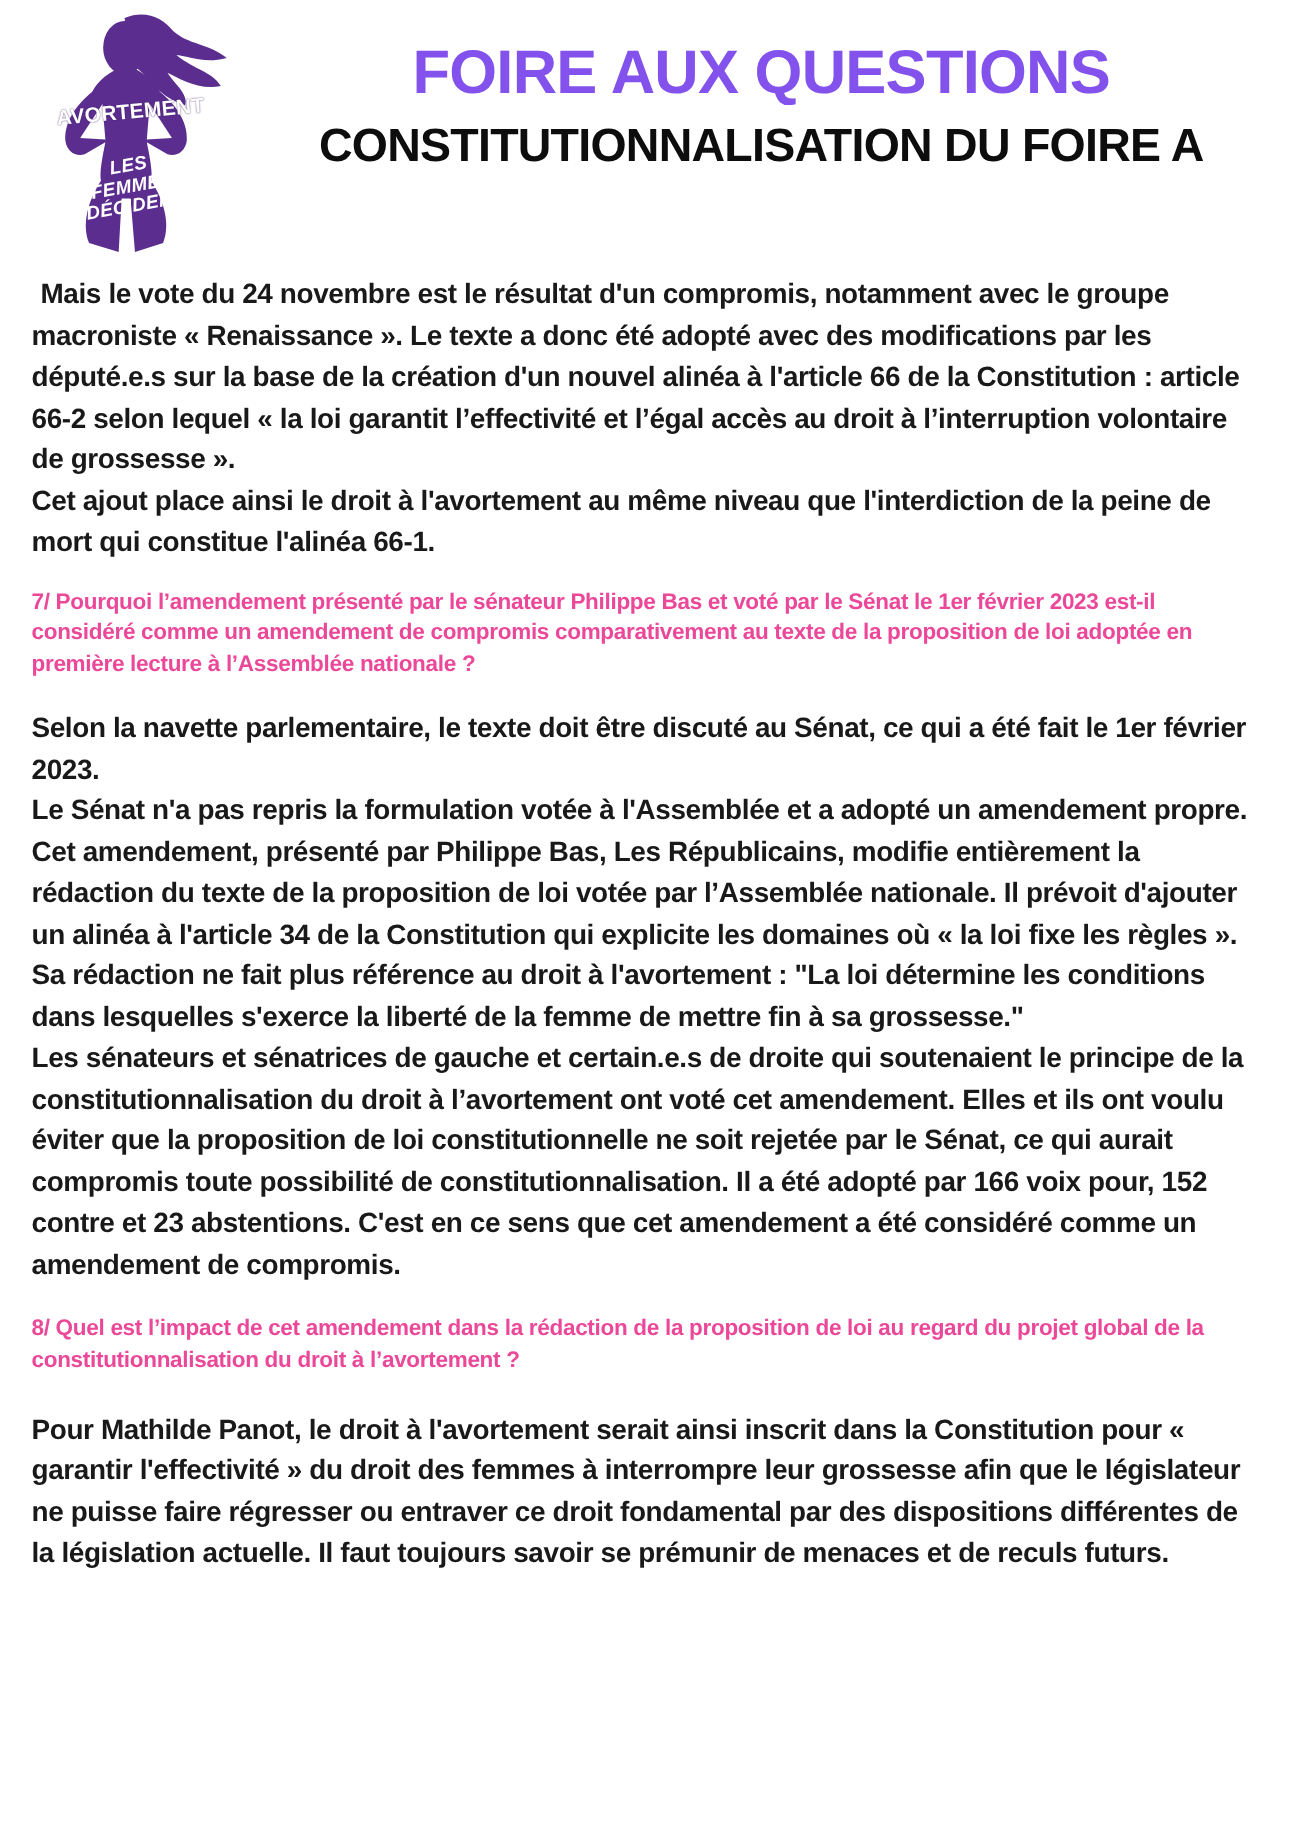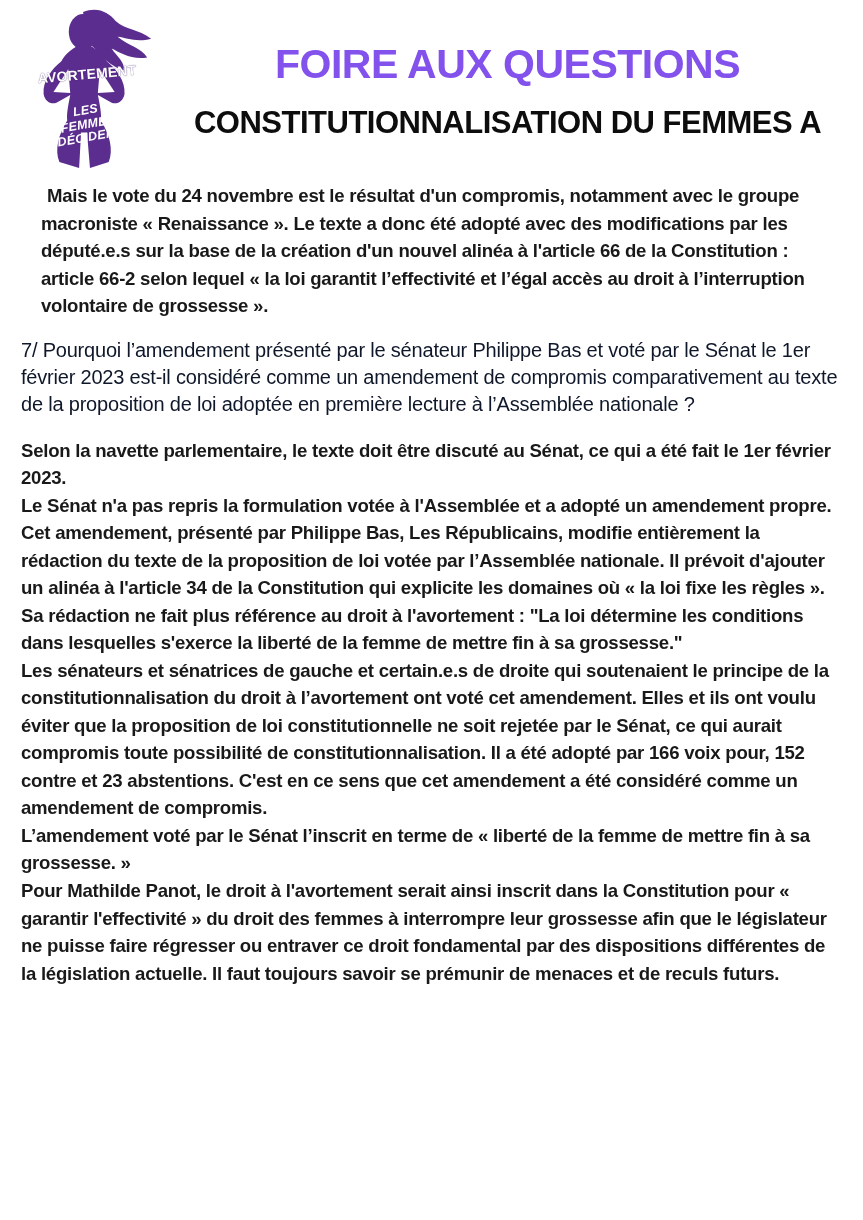--- a/index.html
+++ b/index.html
@@ -55,21 +55,21 @@
     font-size: 12.5px;
     line-height: 1.08;
     letter-spacing: 0.3px;
   }
   .titles {
     flex: 1 1 auto;
     text-align: center;
     padding-top: 22px;
   }
   .main-title {
-    margin: 16px;
+    margin: 0;
     color: #8352ec;
     font-size: 41px;
     font-weight: 700;
     letter-spacing: -0.5px;
     line-height: 1.1;
   }
   .sub-title {
     margin: 6px 0 0 0;
     color: #0d0d0d;
     font-size: 31px;
@@ -82,26 +82,26 @@
     padding: 10px 21px 0 21px;
   }
   .body-para {
     margin: 0;
     color: #191919;
     font-size: 18.6px;
     font-weight: 700;
     line-height: 1.48;
     letter-spacing: -0.25px;
   }
-  .body-para.indent { text-indent: 6px; margin-left: 20px; }
+  .body-para.indent { text-indent: 6px; }
   .question-heading {
     margin: 17px 0 18px 0;
-    color: #0f172a;
-    font-size: 20px;
-    font-weight: 400;
+    color: #ec4899;
+    font-size: 15px;
+    font-weight: 700;
     line-height: 1.37;
     letter-spacing: -0.2px;
   }
   .question-heading.q8 { margin-top: 20px; margin-bottom: 21px; }
 </style>
 </head>
 <body>
 
 <div class="page">
 
@@ -148,40 +148,41 @@
       <div class="logo-hip-text">
         <div>LES</div>
         <div>FEMMES</div>
         <div>DÉCIDENT</div>
       </div>
     </div>
 
     <div class="titles">
       <h1 class="main-title">FOIRE AUX QUESTIONS</h1>
       <h2 class="sub-title">
-        <span>CONSTITUTIONNALISATION DU FEMMES A</span><br>
+        <span>CONSTITUTIONNALISATION DU FOIRE A</span><br>
       </h2>
     </div>
 
   </header>
 
   <main class="content">
 
     <p class="body-para indent">Mais le vote du 24 novembre est le résultat d'un compromis, notamment avec le groupe macroniste « Renaissance ». Le texte a donc été adopté avec des modifications par les député.e.s sur la base de la création d'un nouvel alinéa à l'article 66 de la Constitution : article 66-2 selon lequel « la loi garantit l’effectivité et l’égal accès au droit à l’interruption volontaire de grossesse ».</p>
 
+    <p class="body-para">Cet ajout place ainsi le droit à l'avortement au même niveau que l'interdiction de la peine de mort qui constitue l'alinéa 66-1.</p>
 
     <h3 class="question-heading">7/ Pourquoi l’amendement présenté par le sénateur Philippe Bas et voté par le Sénat le 1er février 2023 est-il considéré comme un amendement de compromis comparativement au texte de la proposition de loi adoptée en première lecture à l’Assemblée nationale ?</h3>
 
     <p class="body-para">Selon la navette parlementaire, le texte doit être discuté au Sénat, ce qui a été fait le 1er février 2023.</p>
 
     <p class="body-para">Le Sénat n'a pas repris la formulation votée à l'Assemblée et a adopté un amendement propre. Cet amendement, présenté par Philippe Bas, Les Républicains, modifie entièrement la rédaction du texte de la proposition de loi votée par l’Assemblée nationale. Il prévoit d'ajouter un alinéa à l'article 34 de la Constitution qui explicite les domaines où « la loi fixe les règles ». Sa rédaction ne fait plus référence au droit à l'avortement : "La loi détermine les conditions dans lesquelles s'exerce la liberté de la femme de mettre fin à sa grossesse."</p>
 
     <p class="body-para">Les sénateurs et sénatrices de gauche et certain.e.s de droite qui soutenaient le principe de la constitutionnalisation du droit à l’avortement ont voté cet amendement. Elles et ils ont voulu éviter que la proposition de loi constitutionnelle ne soit rejetée par le Sénat, ce qui aurait compromis toute possibilité de constitutionnalisation. Il a été adopté par 166 voix pour, 152 contre et 23 abstentions. C'est en ce sens que cet amendement a été considéré comme un amendement de compromis.</p>
 
+    <h3 class="question-heading q8">8/ Quel est l’impact de cet amendement dans la rédaction de la proposition de loi au regard du projet global de la constitutionnalisation du droit à l’avortement ?</h3>
 
 
-    <p class="body-para">L’amendement voté par le Sénat l’inscrit en terme de « liberté de la femme de mettre fin à sa grossesse. »</p>
 
     <p class="body-para">Pour Mathilde Panot, le droit à l'avortement serait ainsi inscrit dans la Constitution pour « garantir l'effectivité » du droit des femmes à interrompre leur grossesse afin que le législateur ne puisse faire régresser ou entraver ce droit fondamental par des dispositions différentes de la législation actuelle. Il faut toujours savoir se prémunir de menaces et de reculs futurs.</p>
 
   </main>
 
 </div>
 
 </body></html>

